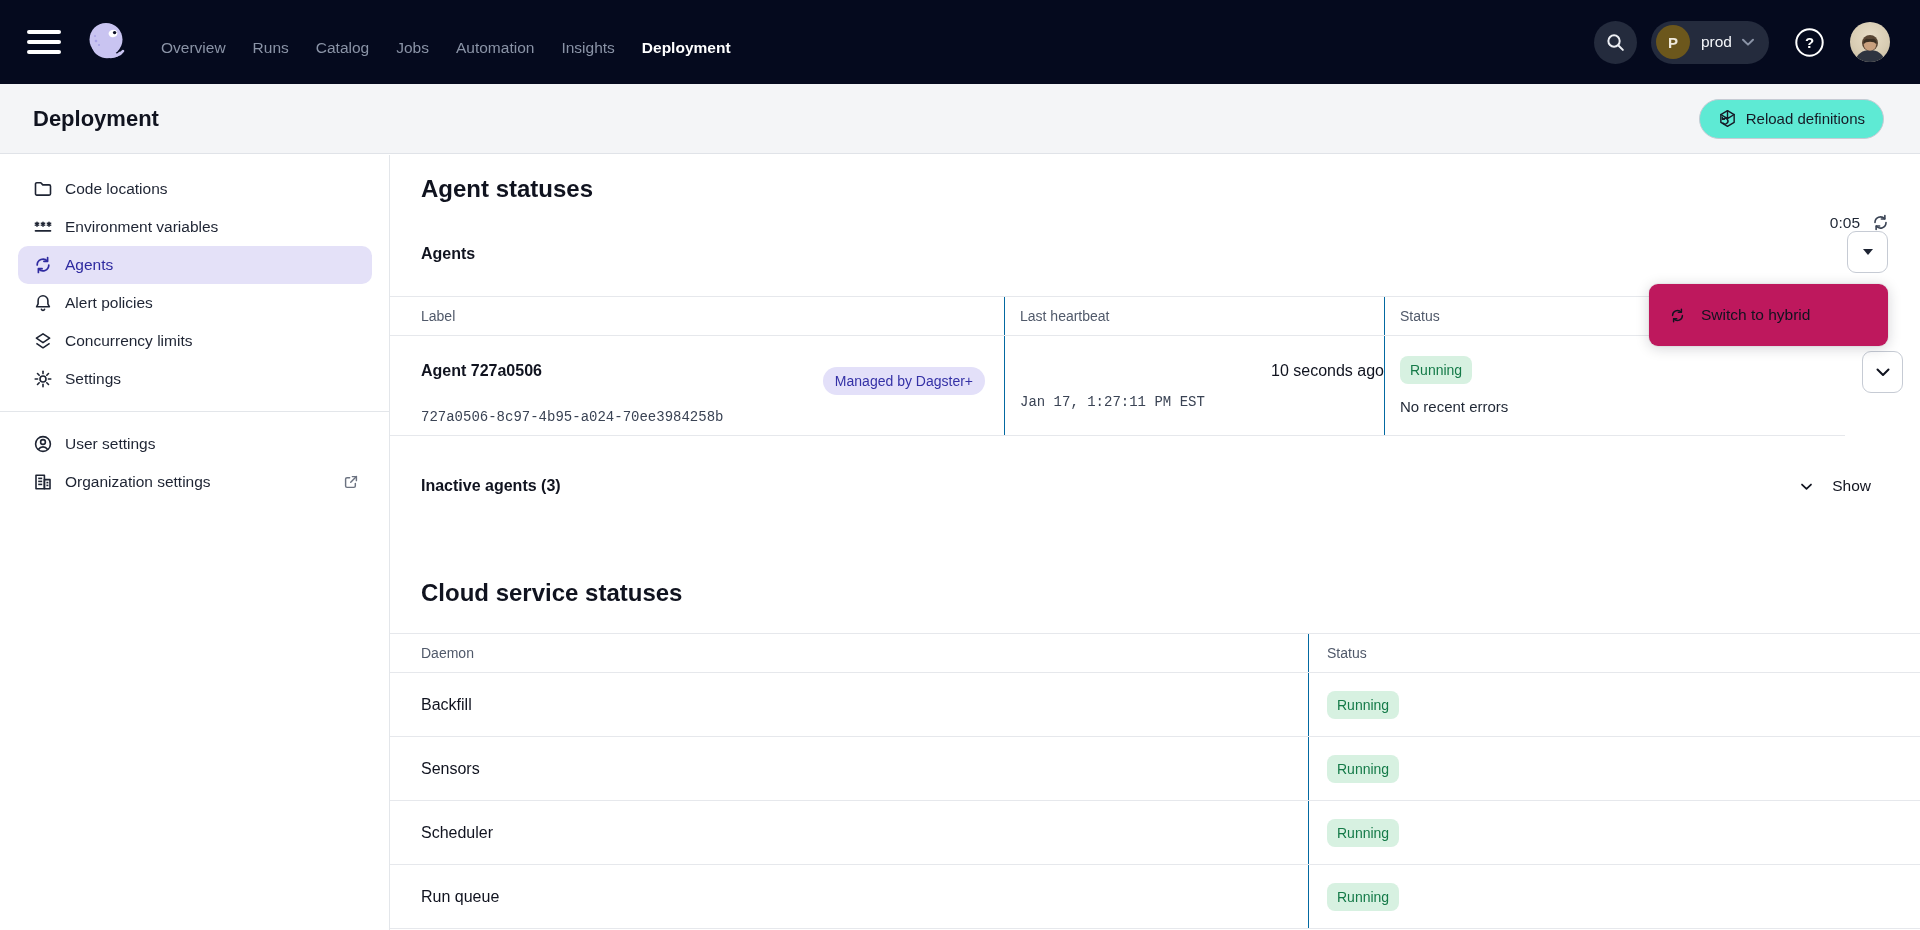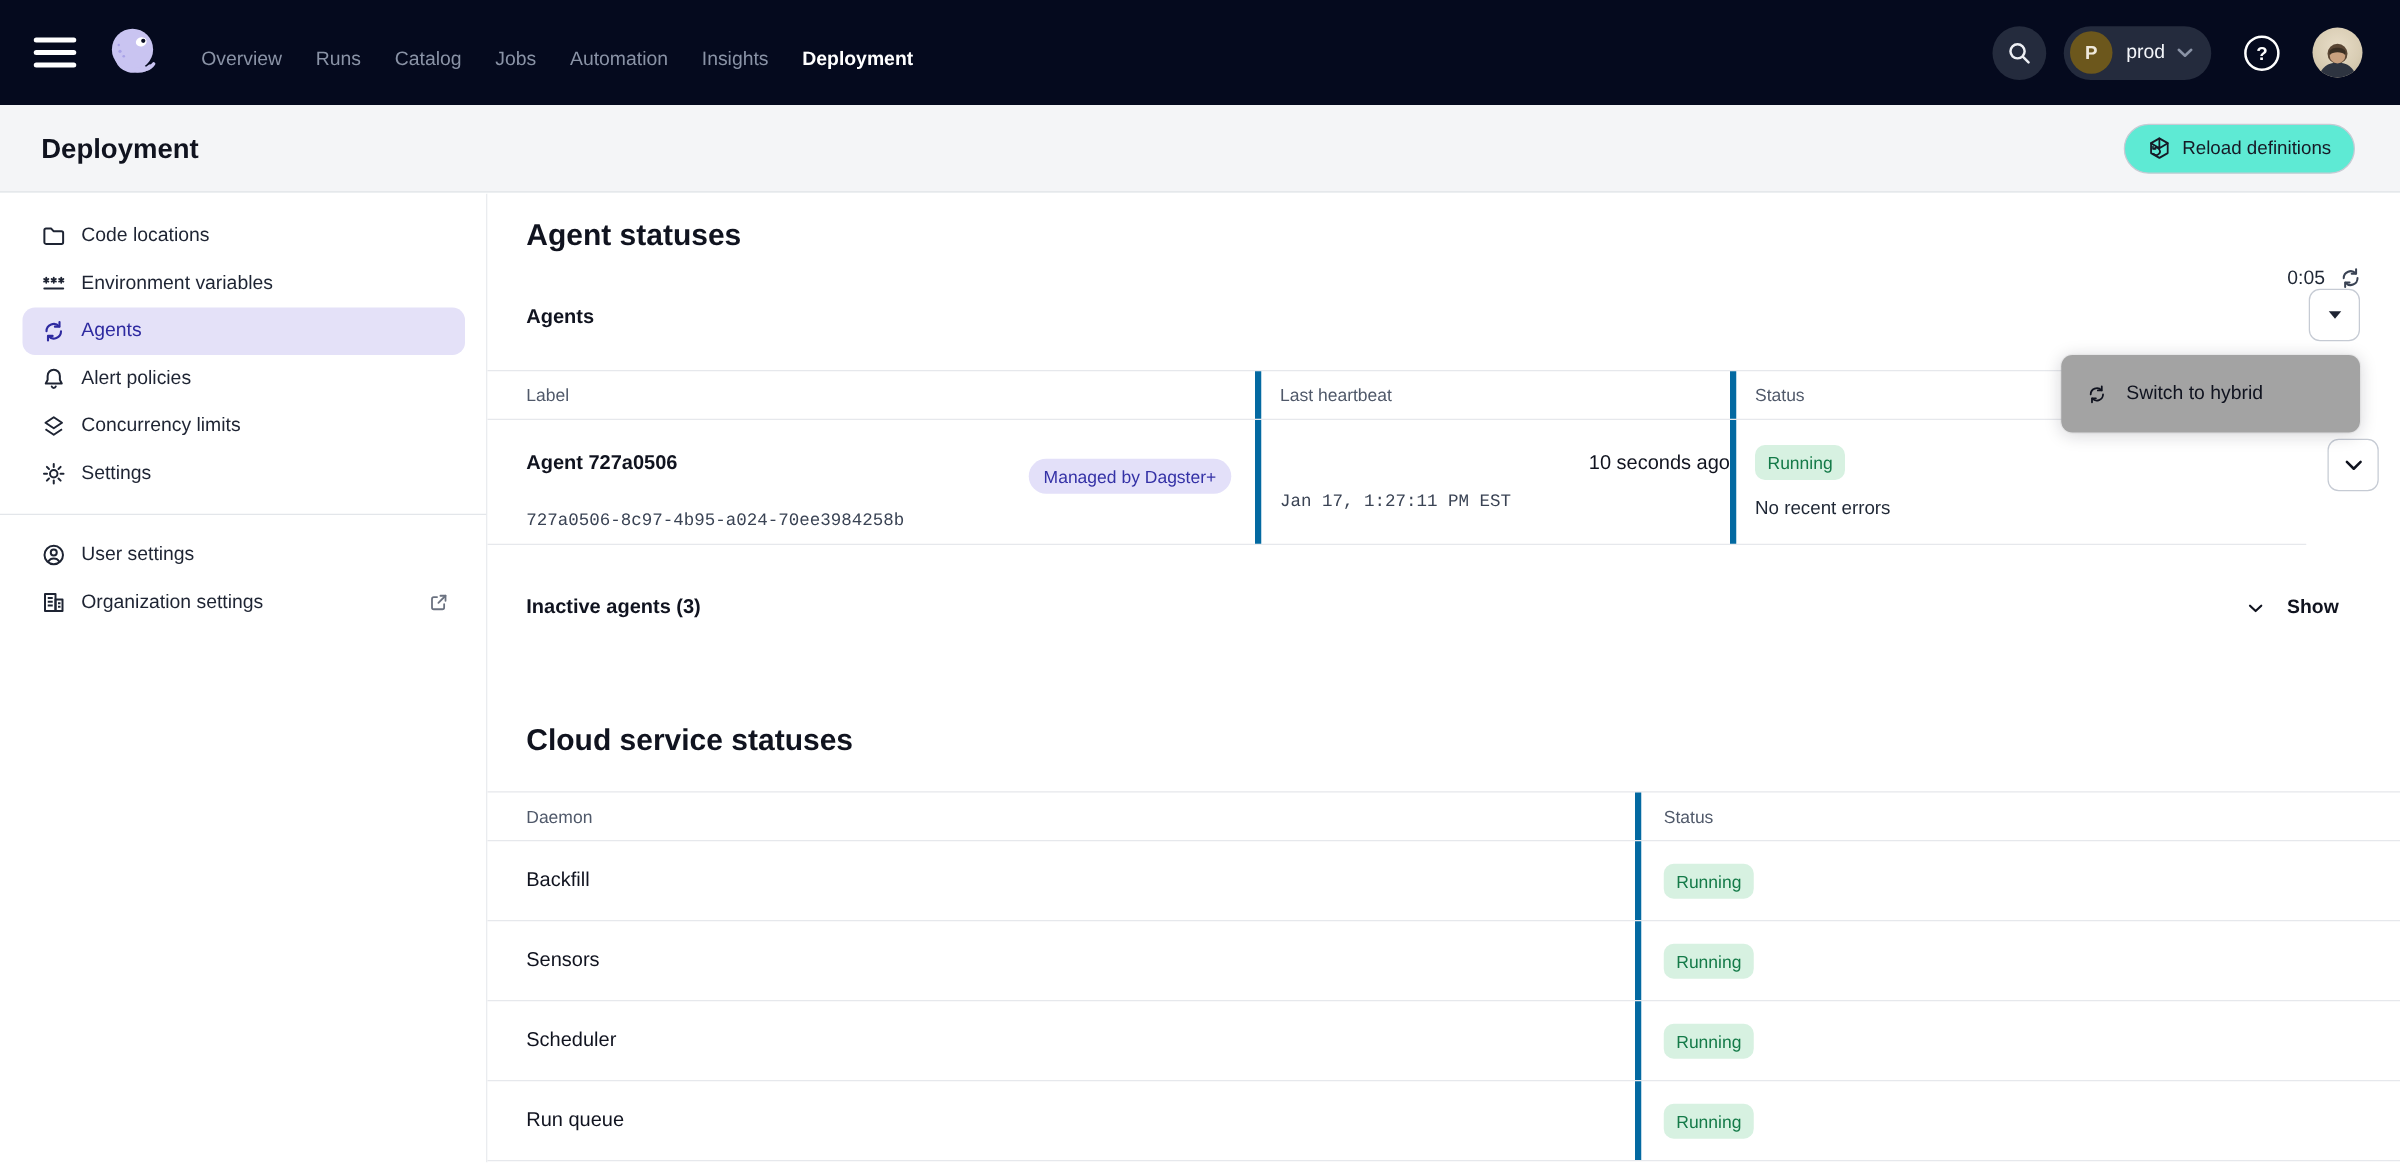--- a/index.html
+++ b/index.html
@@ -98,21 +98,21 @@
     border-top:1px solid #E6E8EC; border-bottom:1px solid #E6E8EC;
     color:#50596A; font-size:14px;
   }
   #agents-table { top:141px; width:1455px; }
   #agents-table .hdr-row, #agents-table .body-row { grid-template-columns:614px 380px 1fr; }
   #cloud-table { top:478px; width:1530px; }
   #cloud-table .hdr-row, #cloud-table .body-row { grid-template-columns:918px 1fr; }
   .cell-pad { padding-left:31px; }
   .cell-pad2 { padding-left:15px; }
   .hdr-row > div, .body-row > div { height:100%; display:flex; flex-direction:column; justify-content:center; }
-  .hdr-row > div + div, .body-row > div + div { border-left:5px solid #0369a1; }
+  .hdr-row > div + div, .body-row > div + div { border-left:1px solid #0369a1; }
   .body-row { display:grid; border-bottom:1px solid #E6E8EC; }
   #agents-table .body-row { height:100px; }
   #cloud-table .body-row { height:64px; }
 
   .label-line { display:flex; align-items:center; justify-content:space-between; padding-right:19px; }
   .agent-name { font-size:16px; font-weight:700; color:#10131F; }
   .badge-purple {
     background:#E3E0F9; color:#3431A6; font-size:14px;
     height:28px; display:flex; align-items:center; padding:0 12px; border-radius:14px; white-space:nowrap;margin-top:20px;
   }
@@ -124,30 +124,30 @@
     height:28px; display:inline-flex; align-items:center; padding:0 10px; border-radius:8px;
     align-self:flex-start;
   }
   .status-note { margin-top:14px; font-size:15px; color:#1F2735; }
   .daemon-name { font-size:16px; color:#10131F; }
   .cloud-status-cell { padding-left:18px; }
 
   
   .dropdown-menu {
     position:absolute; left:1259px; top:129px; width:239px;
-    background:#a3a3a3; border-radius:9px; z-index:20;
+    background:#be185d; border-radius:9px; z-index:20;
     box-shadow:0 2px 14px rgba(16,19,31,0.18), 0 0 0 1px rgba(16,19,31,0.04);
     padding:6px 0;
   }
   .menu-item { height:50px; display:flex; align-items:center; gap:15px; padding:0 16px 0 20px; font-size:15.5px; color:#10131F; cursor:pointer; }
 
   
   .inactive-row { position:absolute; left:31px; right:49px; top:322px; display:flex; align-items:center; justify-content:space-between; }
   .inactive-label { font-size:16px; font-weight:700; color:#10131F; }
-  .show-toggle { display:flex; align-items:center; gap:19px; font-size:15.5px; font-weight:700; color:#10131F; cursor:pointer; }
+  .show-toggle { display:flex; align-items:center; gap:19px; font-size:15.5px; font-weight:400; color:#10131F; cursor:pointer; }
 
   svg { display:block; }
 </style>
 </head>
 <body>
 
 <header class="topnav">
   <div class="hamburger">
       <span></span>
       <span></span>

